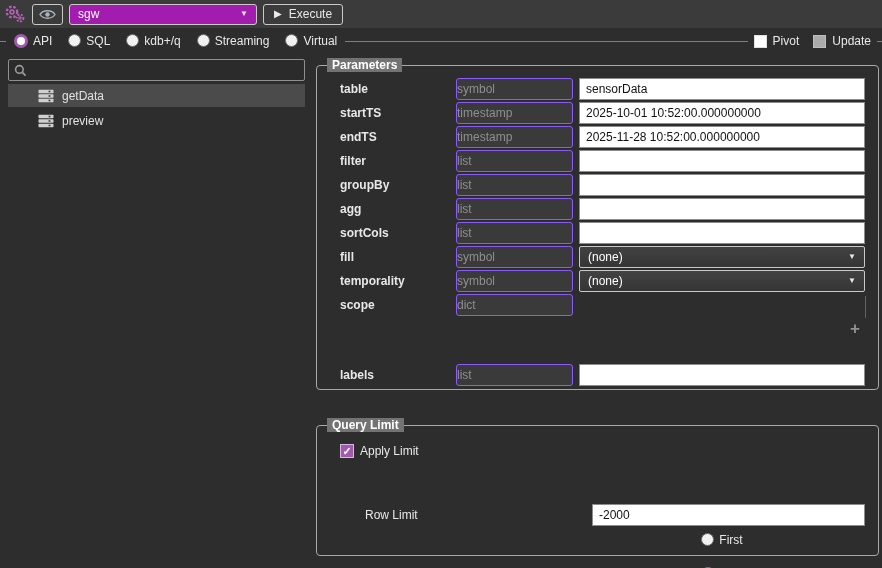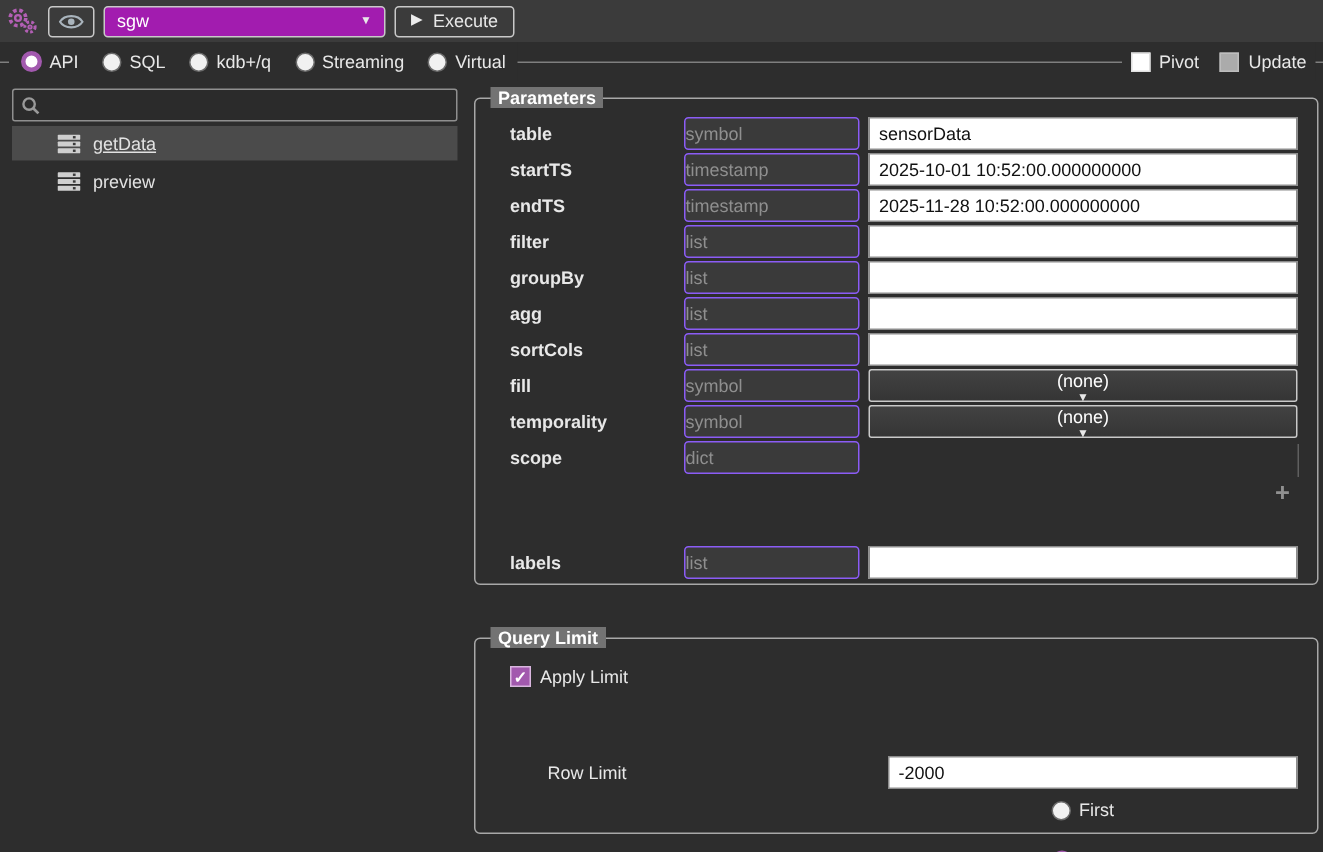--- a/index.html
+++ b/index.html
@@ -23,55 +23,55 @@
   .texec{gap:7px;padding:0 10px;}
   .play{font-size:10px;color:#ececec;line-height:1;}
   
   .mode-row{position:absolute;left:0;top:28px;width:882px;height:26px;}
   .mode-line{position:absolute;left:0;right:0;top:13px;height:1px;background:#7f7f7f;}
   .mode-inner{position:absolute;inset:0;display:flex;align-items:center;}
   .mode-group{background:#2d2d2d;display:flex;align-items:center;gap:16px;
     padding:0 8px;height:100%;margin-left:6px;}
   .mode-right{background:#2d2d2d;display:flex;align-items:center;gap:14px;
     padding:0 6px;height:100%;margin-right:5px;}
-  .radio-item{display:flex;align-items:center;gap:5px;cursor:pointer;}
+  .radio-item{display:flex;gap:5px;cursor:pointer;}
   .radio{width:13px;height:13px;border-radius:50%;background:#f1f1f1;border:1px solid #6b6b6b;flex:none;}
   .radio.on{width:14px;height:14px;background:#fff;border:3px solid var(--accent);}
   .cbx-item{display:flex;align-items:center;gap:6px;cursor:pointer;}
   .cb{width:13px;height:13px;background:#fff;border:1px solid #e0e0e0;flex:none;
     display:flex;align-items:center;justify-content:center;color:#fff;font-size:11px;font-weight:bold;}
   .cb.disabled{background:#ababab;border-color:#bdbdbd;}
   .cb.on{background:var(--accent);border-color:#d9b6df;}
   .cb.on::after{content:"\2713";}
   
   .search{position:absolute;left:8px;top:59px;width:297px;height:22px;border:1px solid #8f8f8f;
     border-radius:2px;background:#2b2b2b;display:flex;align-items:center;padding:0 5px;gap:4px;}
   .search input{flex:1;background:transparent;border:none;outline:none;color:#eee;
     font-family:"Liberation Sans",sans-serif;font-size:12px;min-width:0;}
   .tree-item{position:absolute;left:8px;width:297px;height:23px;display:flex;align-items:center;
     gap:8px;padding-left:30px;cursor:pointer;color:#e2e2e2;}
-  .tree-item.on{background:#4b4b4b;text-decoration:underline;}
+  .tree-item.on{background:#4b4b4b;}
   
   .gbox{position:absolute;border:1px solid #a8a8a8;border-radius:4px;}
   #params{left:316px;top:65px;width:563px;height:325px;}
   #qlimit{left:316px;top:425px;width:563px;height:131px;}
   .legend{position:absolute;top:-8px;left:10px;background:#737373;padding:0 5px;
     font-weight:bold;color:#fff;}
   
   .prow{display:flex;align-items:center;height:22px;margin:0 13px 2px 23px;}
   .prow.first{margin-top:12px;}
   .pname{width:116px;flex:none;color:#e8e8e8;font-weight:bold;}
   .badge{width:117px;height:22px;flex:none;background:#3a3a3a;border:1px solid #8b5cf6;
     border-radius:3px;color:#8f8f8f;display:flex;align-items:center;padding-left:0;}
   .ctrl{flex:1;margin-left:6px;min-width:0;}
   .winput{width:100%;height:22px;border:1px solid #8c8c8c;background:#fff;color:#111;
     padding:0 6px;font-family:"Liberation Sans",sans-serif;font-size:12px;outline:none;}
   .combo{width:100%;height:22px;border:1px solid #c9c9c9;border-radius:2px;
     background:linear-gradient(#424242,#353535);color:#fff;display:flex;align-items:center;
-    padding:0 8px;cursor:pointer;flex-direction:column;}
+    padding:0 8px;cursor:pointer;}
   .combo .val{flex:1;}
   .plusrow{display:flex;justify-content:flex-end;align-items:center;height:20px;margin:0 13px;}
   .plus{color:#909090;font-size:17px;font-weight:bold;width:20px;text-align:center;cursor:pointer;line-height:1;}
   .spacer26{height:26px;}
   .vline{position:absolute;right:12px;top:230px;width:1px;height:22px;background:#5f5f5f;}
   
   .applyrow{display:flex;align-items:center;gap:7px;margin:18px 0 0 23px;}
   .applyrow .cb{width:14px;height:14px;}
   .rlrow{display:flex;align-items:center;margin:46px 13px 0 23px;height:22px;}
   .rllabel{width:239px;flex:none;padding-left:25px;}

